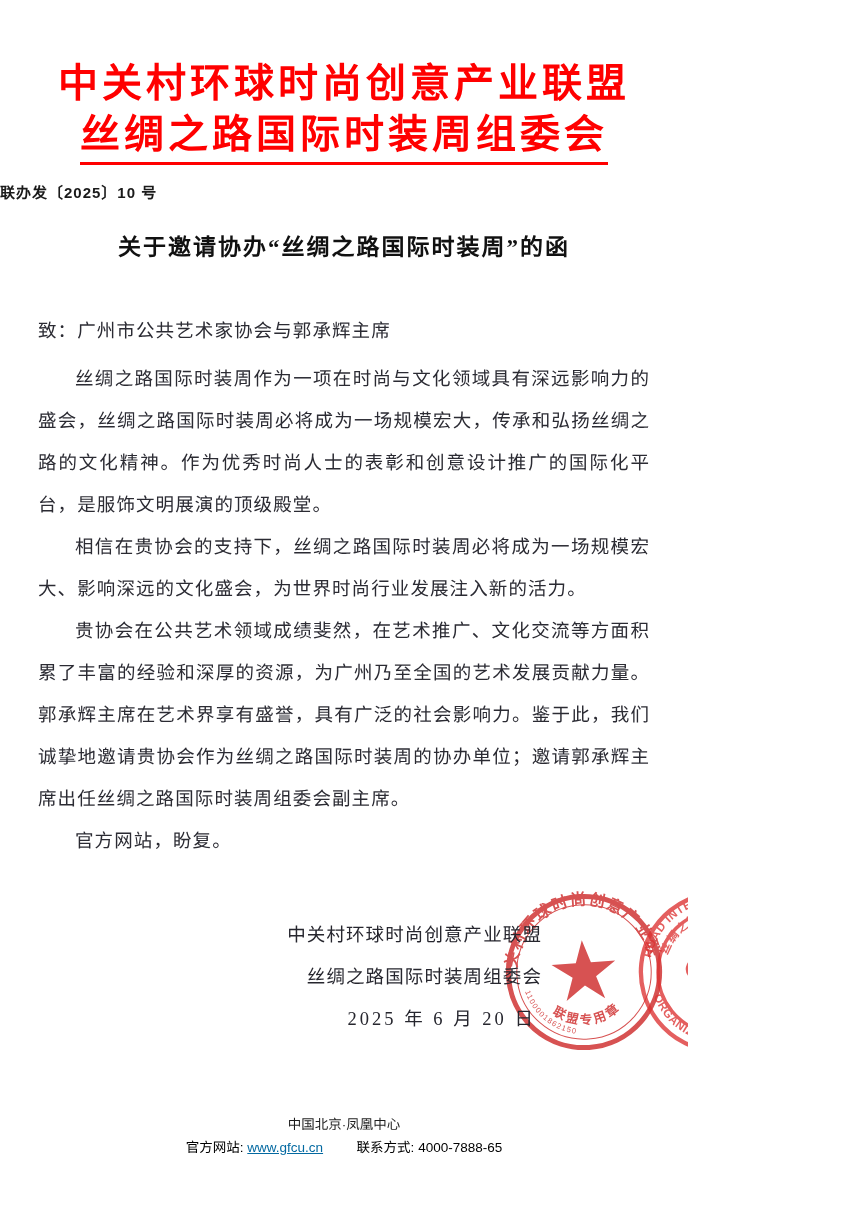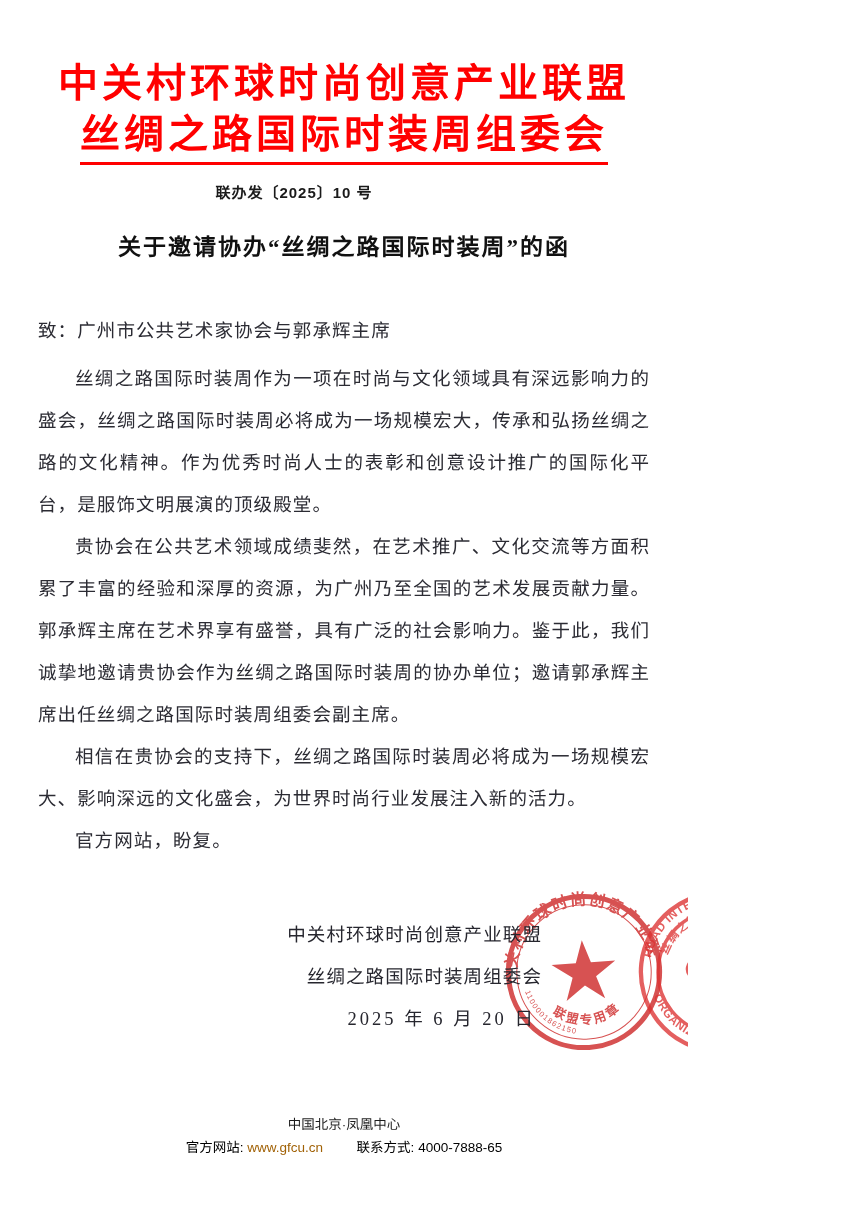--- a/index.html
+++ b/index.html
@@ -35,21 +35,21 @@
     text-align: center;
   }
   .letterhead-line-2 {
     display: inline-block;
     border-bottom: 3px solid #ff0000;
     padding-bottom: 2px;
   }
 
   
   .doc-number-row {
-    text-align: center;
+    text-align: left;
     padding-right: 100px;
     margin-top: 16px;
   }
   .doc-number {
     font-family: "Liberation Sans", "DejaVu Sans", sans-serif;
     font-size: 15px;
     font-weight: bold;
     color: #1a1a1a;
     letter-spacing: 1px;
   }
@@ -146,21 +146,22 @@
     font-size: 13.5px;
     color: #1d1d1d;
     line-height: 21px;
     margin-top: 16px;
   }
   .footer-line-2 {
     margin-top: 2px;
   }
   .footer-label { color: #000000; }
   .footer-link {
-    color: #a16207;
+    color: #0369a1;
+    text-decoration: underline;
   }
   .footer-gap { display: inline-block; width: 26px; }
 </style>
 </head>
 <body>
 
 <div class="page">
 
   <div class="letterhead">
     <div class="letterhead-line">
@@ -173,22 +174,22 @@
 
   <div class="doc-number-row">
     <span class="doc-number">联办发〔2025〕10 号</span>
   </div>
 
   <div class="doc-title">关于邀请协办“丝绸之路国际时装周”的函</div>
 
   <div class="body-block">
     <p class="salutation">致：广州市公共艺术家协会与郭承辉主席</p>
     <p class="body-para">丝绸之路国际时装周作为一项在时尚与文化领域具有深远影响力的盛会，丝绸之路国际时装周必将成为一场规模宏大，传承和弘扬丝绸之路的文化精神。作为优秀时尚人士的表彰和创意设计推广的国际化平台，是服饰文明展演的顶级殿堂。</p>
+    <p class="body-para">相信在贵协会的支持下，丝绸之路国际时装周必将成为一场规模宏大、影响深远的文化盛会，为世界时尚行业发展注入新的活力。</p>
     <p class="body-para">贵协会在公共艺术领域成绩斐然，在艺术推广、文化交流等方面积累了丰富的经验和深厚的资源，为广州乃至全国的艺术发展贡献力量。郭承辉主席在艺术界享有盛誉，具有广泛的社会影响力。鉴于此，我们诚挚地邀请贵协会作为丝绸之路国际时装周的协办单位；邀请郭承辉主席出任丝绸之路国际时装周组委会副主席。</p>
-    <p class="body-para">相信在贵协会的支持下，丝绸之路国际时装周必将成为一场规模宏大、影响深远的文化盛会，为世界时尚行业发展注入新的活力。</p>
     <p class="body-para">官方网站，盼复。</p>
 
     <div class="signature-area">
 
       <div class="seal seal-left">
         <svg viewBox="0 0 200 200" xmlns="http://www.w3.org/2000/svg">
           <defs>
             <path id="arcLeftTop" d="M 100,100 m -80,0 a 80,80 0 1,1 160,0" fill="none"></path>
             <path id="arcLeftBottom" d="M 100,100 m -62,0 a 62,62 0 1,0 124,0" fill="none"></path>
             <path id="arcLeftCode" d="M 100,100 m -74,0 a 74,74 0 1,0 148,0" fill="none"></path>

